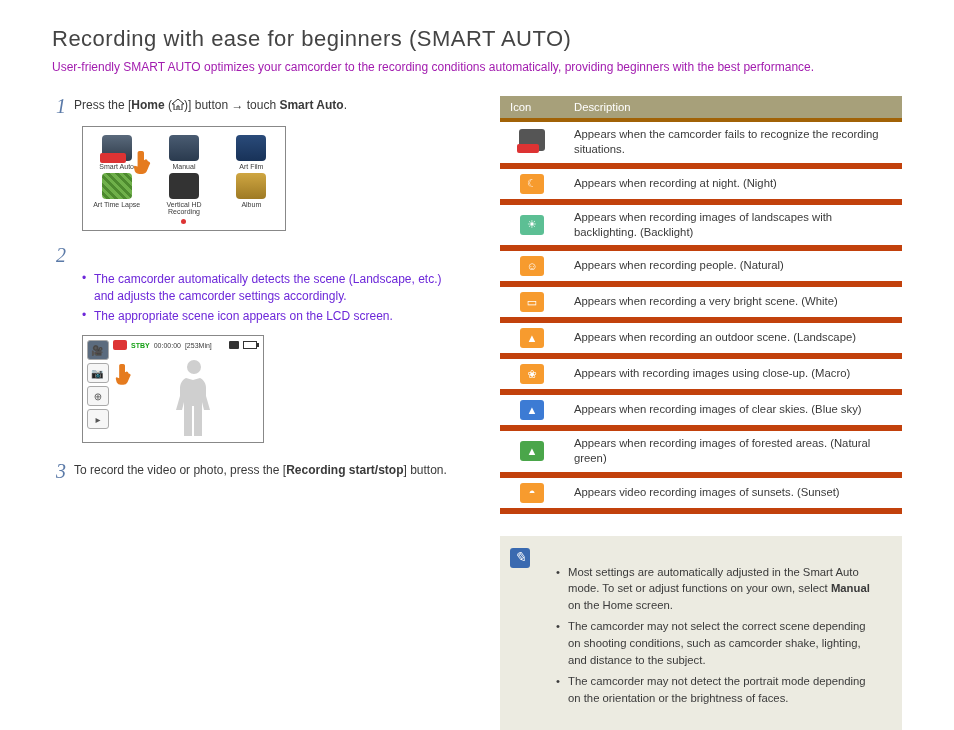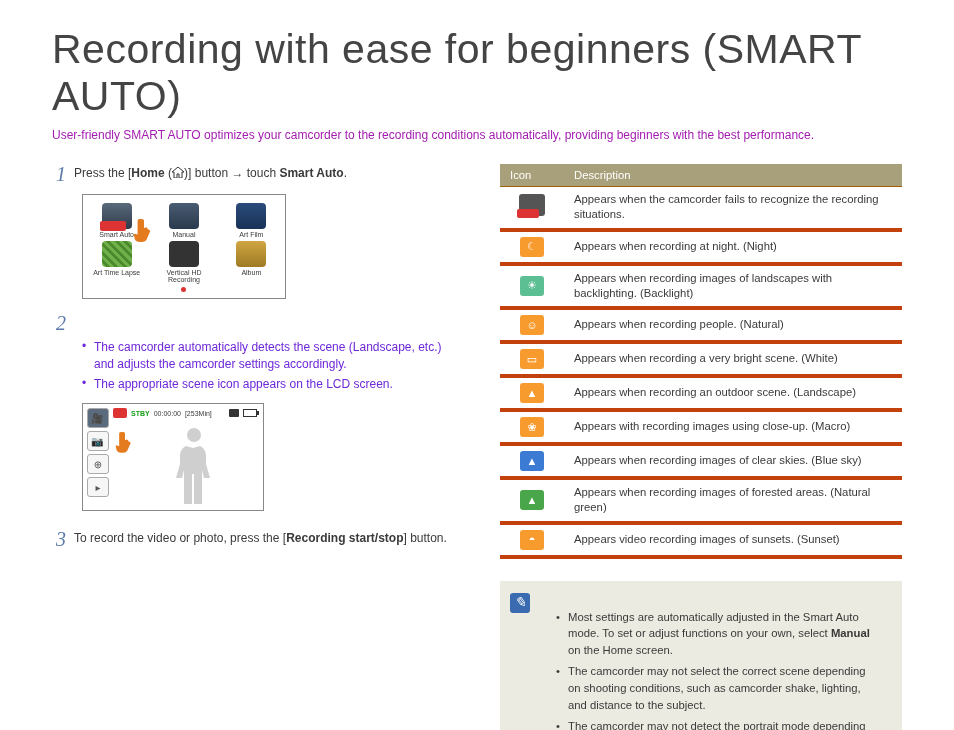--- a/index.html
+++ b/index.html
@@ -20,21 +20,21 @@
     color:var(--text);
     background:#fff;
     width:954px;
     font-size:12px;
   }
   .page{
     padding:26px 52px 24px;
   }
   h1{
     font-weight:200;
-    font-size:41px;
+    font-size:22px;
     margin:0 0 8px 0;
     letter-spacing:.5px;
     color:#444;
   }
   .intro{
     font-size:12px;
     margin:0 0 22px 0;
     color:#a21caf;
   }
   .cols{display:flex;gap:38px}
@@ -107,25 +107,25 @@
     position:absolute;left:88px;top:20px;width:46px;height:82px;
     color:#cfcfcf;
   }
   .lcd-hand{position:absolute;left:32px;top:26px;width:20px;height:24px;color:#e57b1f}
   
   table{
     width:100%;border-collapse:collapse;font-size:11.3px;
   }
   thead th{
     background:var(--olive);color:#fff;text-align:left;font-weight:normal;
-    padding:5px 10px;border-bottom:1px solid #a16207;
+    padding:5px 10px;border-bottom:4px solid #a16207;
   }
   thead th:first-child{width:64px}
   tbody td{
-    padding:5px 10px;border-bottom:4px solid #c2410c;vertical-align:middle;
+    padding:5px 10px;border-bottom:6px solid #c2410c;vertical-align:middle;
     line-height:1.35;
   }
   tbody td:first-child{text-align:center}
   .icon-sq{
     display:inline-flex;align-items:center;justify-content:center;
     width:24px;height:20px;border-radius:3px;color:#fff;font-size:11px;
   }
   .i-smart{background:#555;position:relative;width:26px;height:22px}
   .i-smart:after{content:"";position:absolute;bottom:-2px;left:-2px;width:22px;height:9px;background:#d33;border-radius:2px}
   .i-orange{background:var(--orange)}

